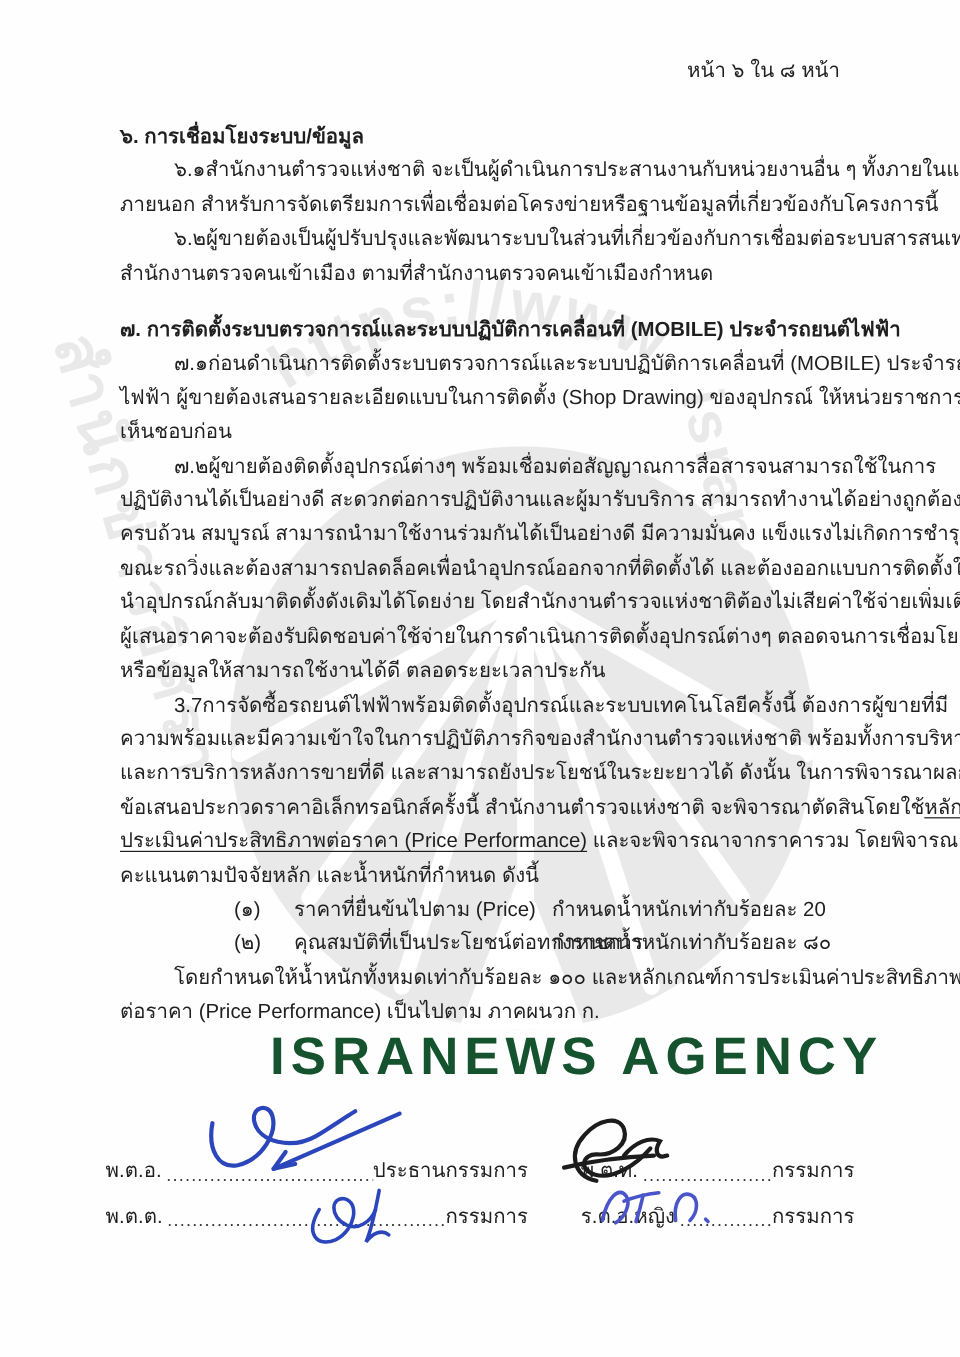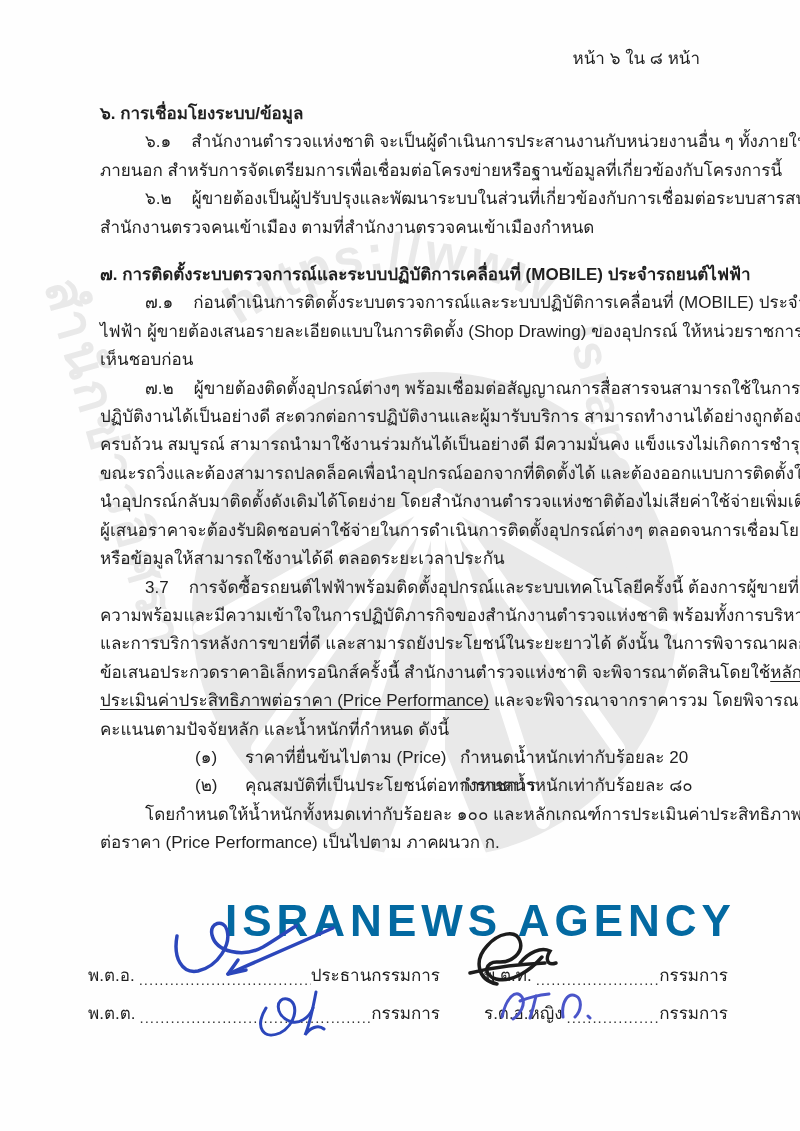--- a/index.html
+++ b/index.html
@@ -18,47 +18,47 @@
   }
   .wm-left{
     left:102px;top:268px;font-size:52px;letter-spacing:4px;
     transform:rotate(74deg);transform-origin:left top;
   }
   .wm-right{
     left:612px;top:318px;font-size:50px;letter-spacing:3px;
     transform:rotate(76deg);transform-origin:left top;
   }
   .wm-agency{
-    position:absolute;left:225px;top:896px;font-size:44px;font-weight:bold;
-    color:#0369a1;letter-spacing:5px;white-space:nowrap;
+    position:absolute;left:225px;top:856px;font-size:44px;font-weight:bold;
+    color:#14532d;letter-spacing:5px;white-space:nowrap;
   }
 
   
   .content{
     position:absolute;z-index:1;left:100px;top:100px;width:600px;
     font-size:17px;line-height:28.4px;
   }
   .pagenum{
     position:absolute;z-index:1;top:44px;right:100px;font-size:17px;
     white-space:nowrap;
   }
   .line{white-space:nowrap;}
   .heading{font-weight:bold;white-space:nowrap;}
   .sec-gap{margin-top:19px;}
-  .pnum{display:inline-block;margin-left:45px;margin-right:20px;}
+  .pnum{display:inline-block;margin-left:45px;}
   .ind{margin-left:45px;}
   .ul{text-decoration:underline;text-underline-offset:3px;}
   .witem{display:flex;}
   .witem .wnum{margin-left:95px;width:50px;flex:none;}
   .witem .wlabel{width:215px;flex:none;white-space:nowrap;}
   .witem .wweight{white-space:nowrap;}
 
   
   .sigblock{
-    position:absolute;z-index:1;left:88px;right:72px;top:958px;
+    position:absolute;z-index:1;left:88px;right:88px;top:958px;
     font-size:17px;
   }
   .sigrow{display:flex;height:32px;margin-bottom:6px;}
   .sigcell{display:flex;align-items:flex-end;overflow:hidden;}
   .sigcell.left{width:352px;margin-right:16px;}
   .sigcell.right{flex:1;margin-left:28px;}
   .sigrank{flex:none;padding-bottom:2px;}
   .sigdots{
     flex:1;overflow:hidden;white-space:nowrap;color:#333;
     letter-spacing:1px;padding:0 2px 2px 4px;font-size:15px;

